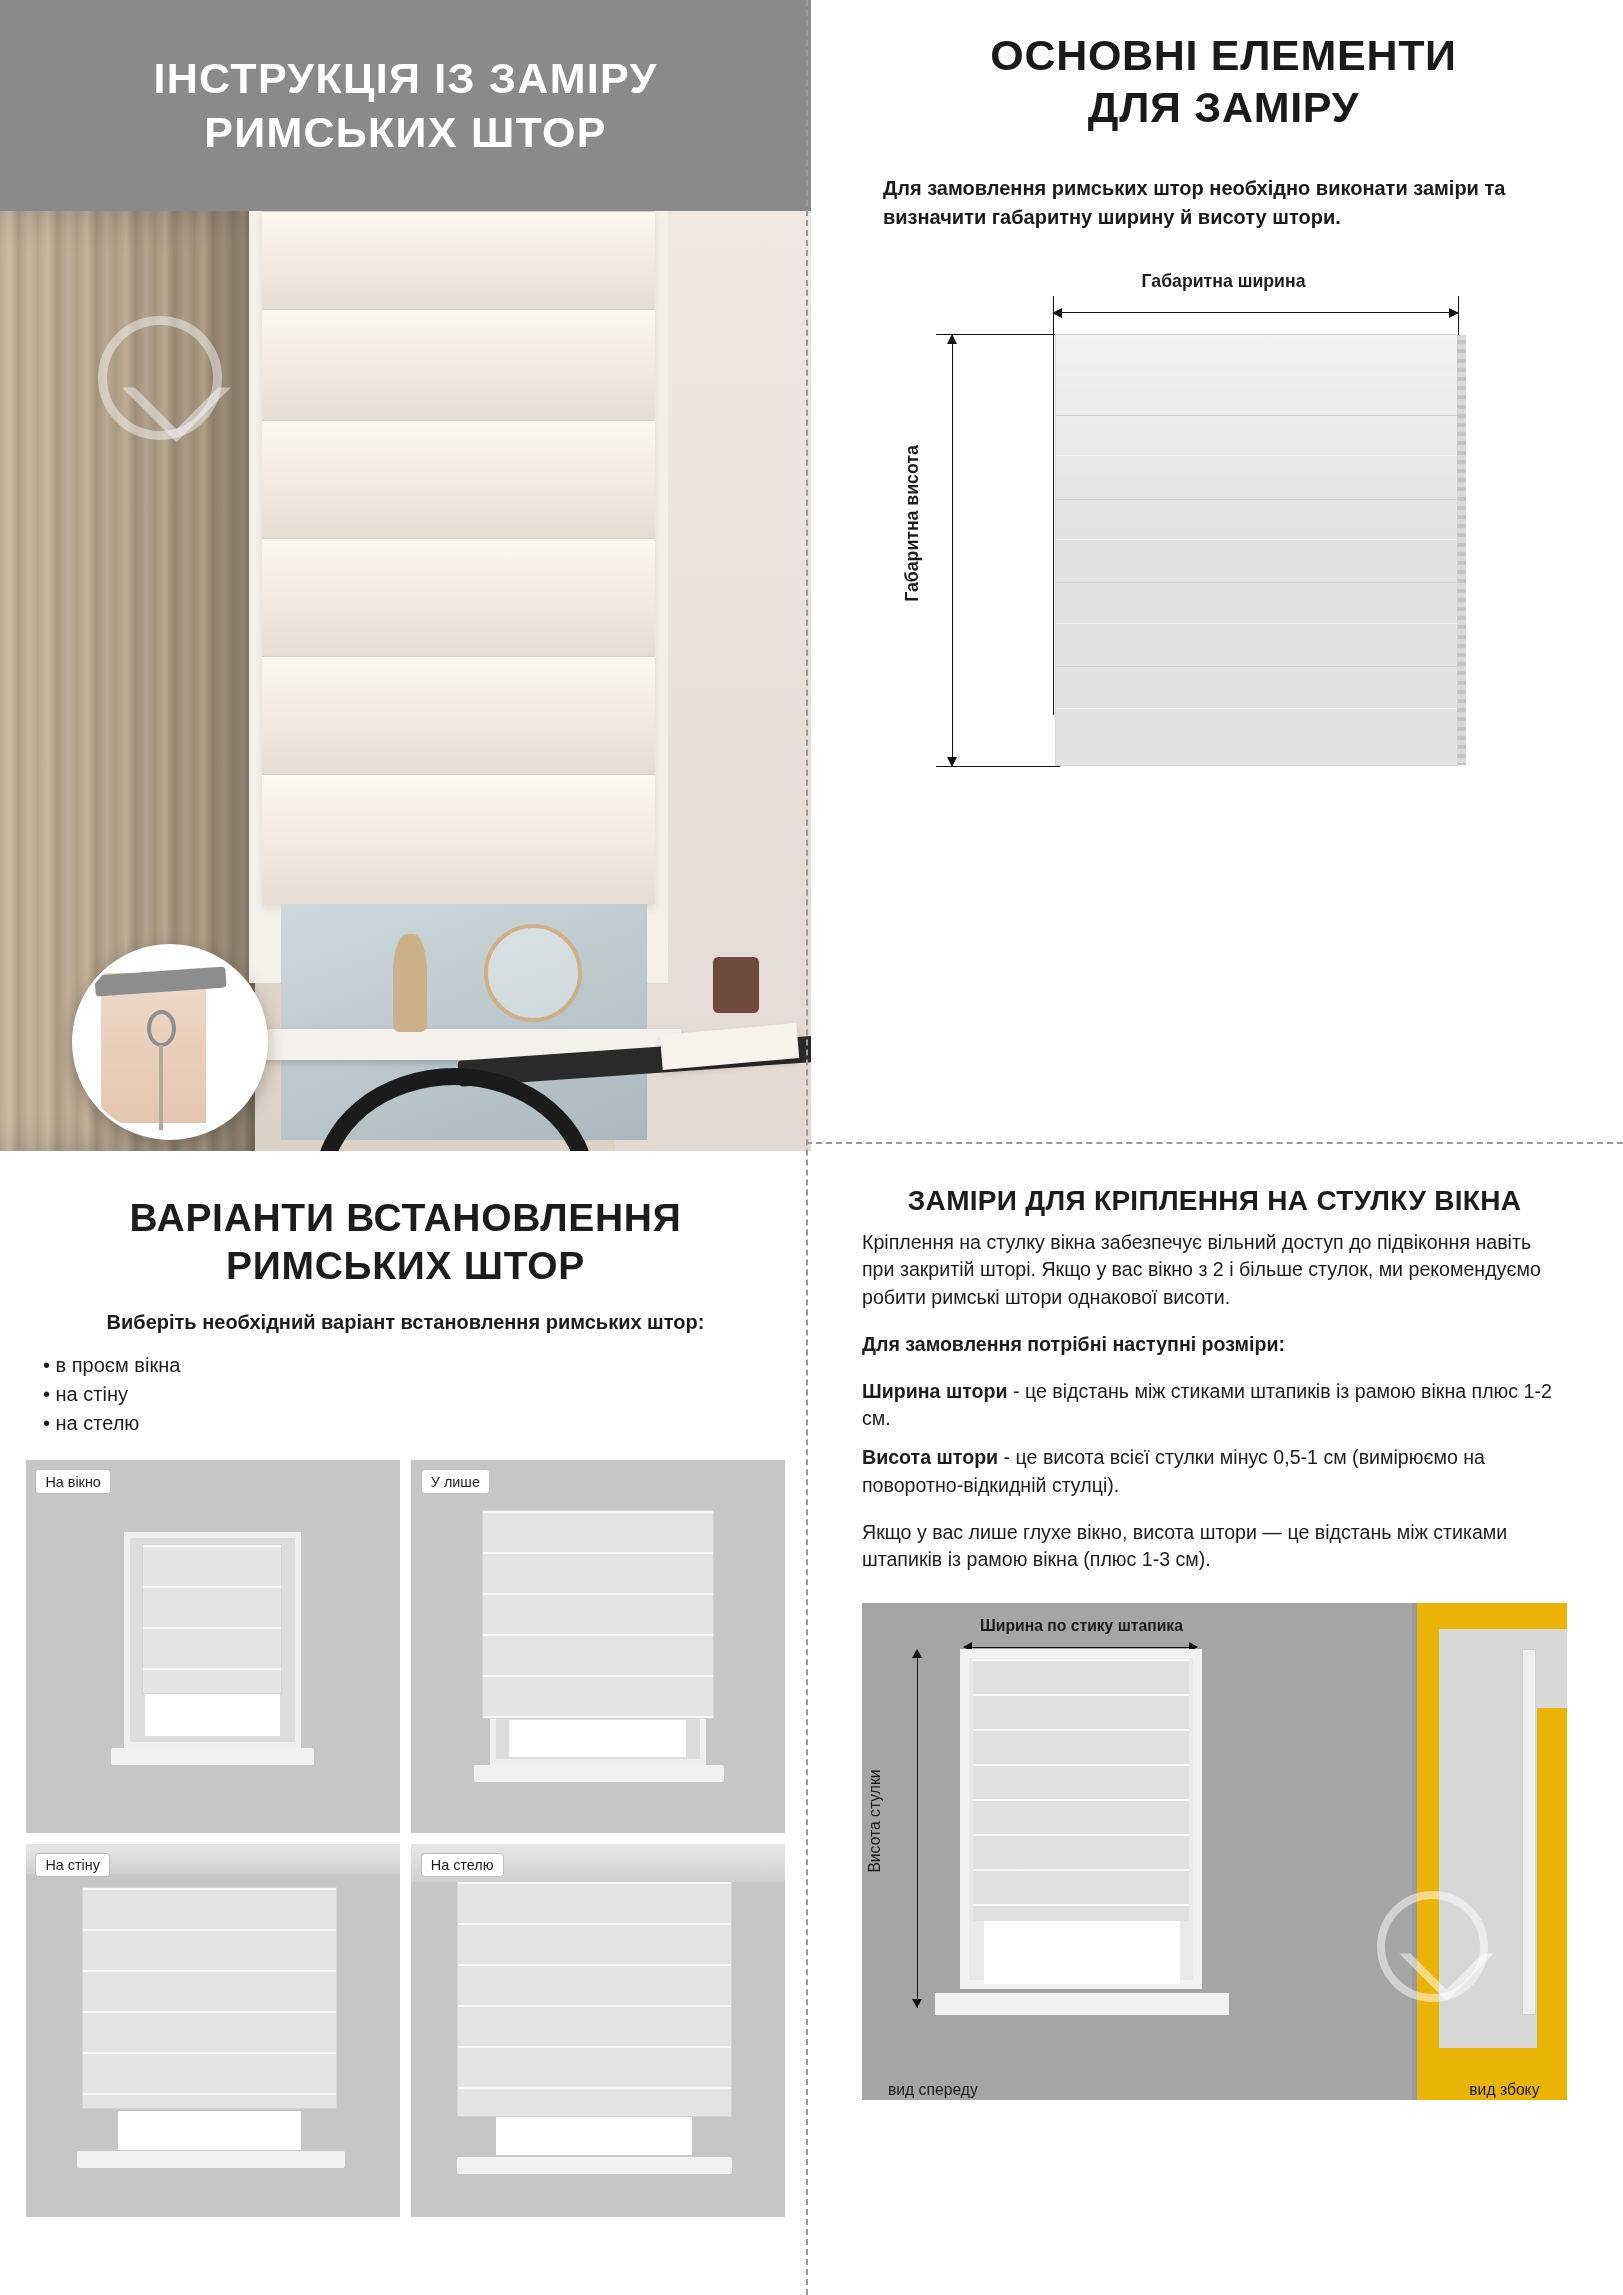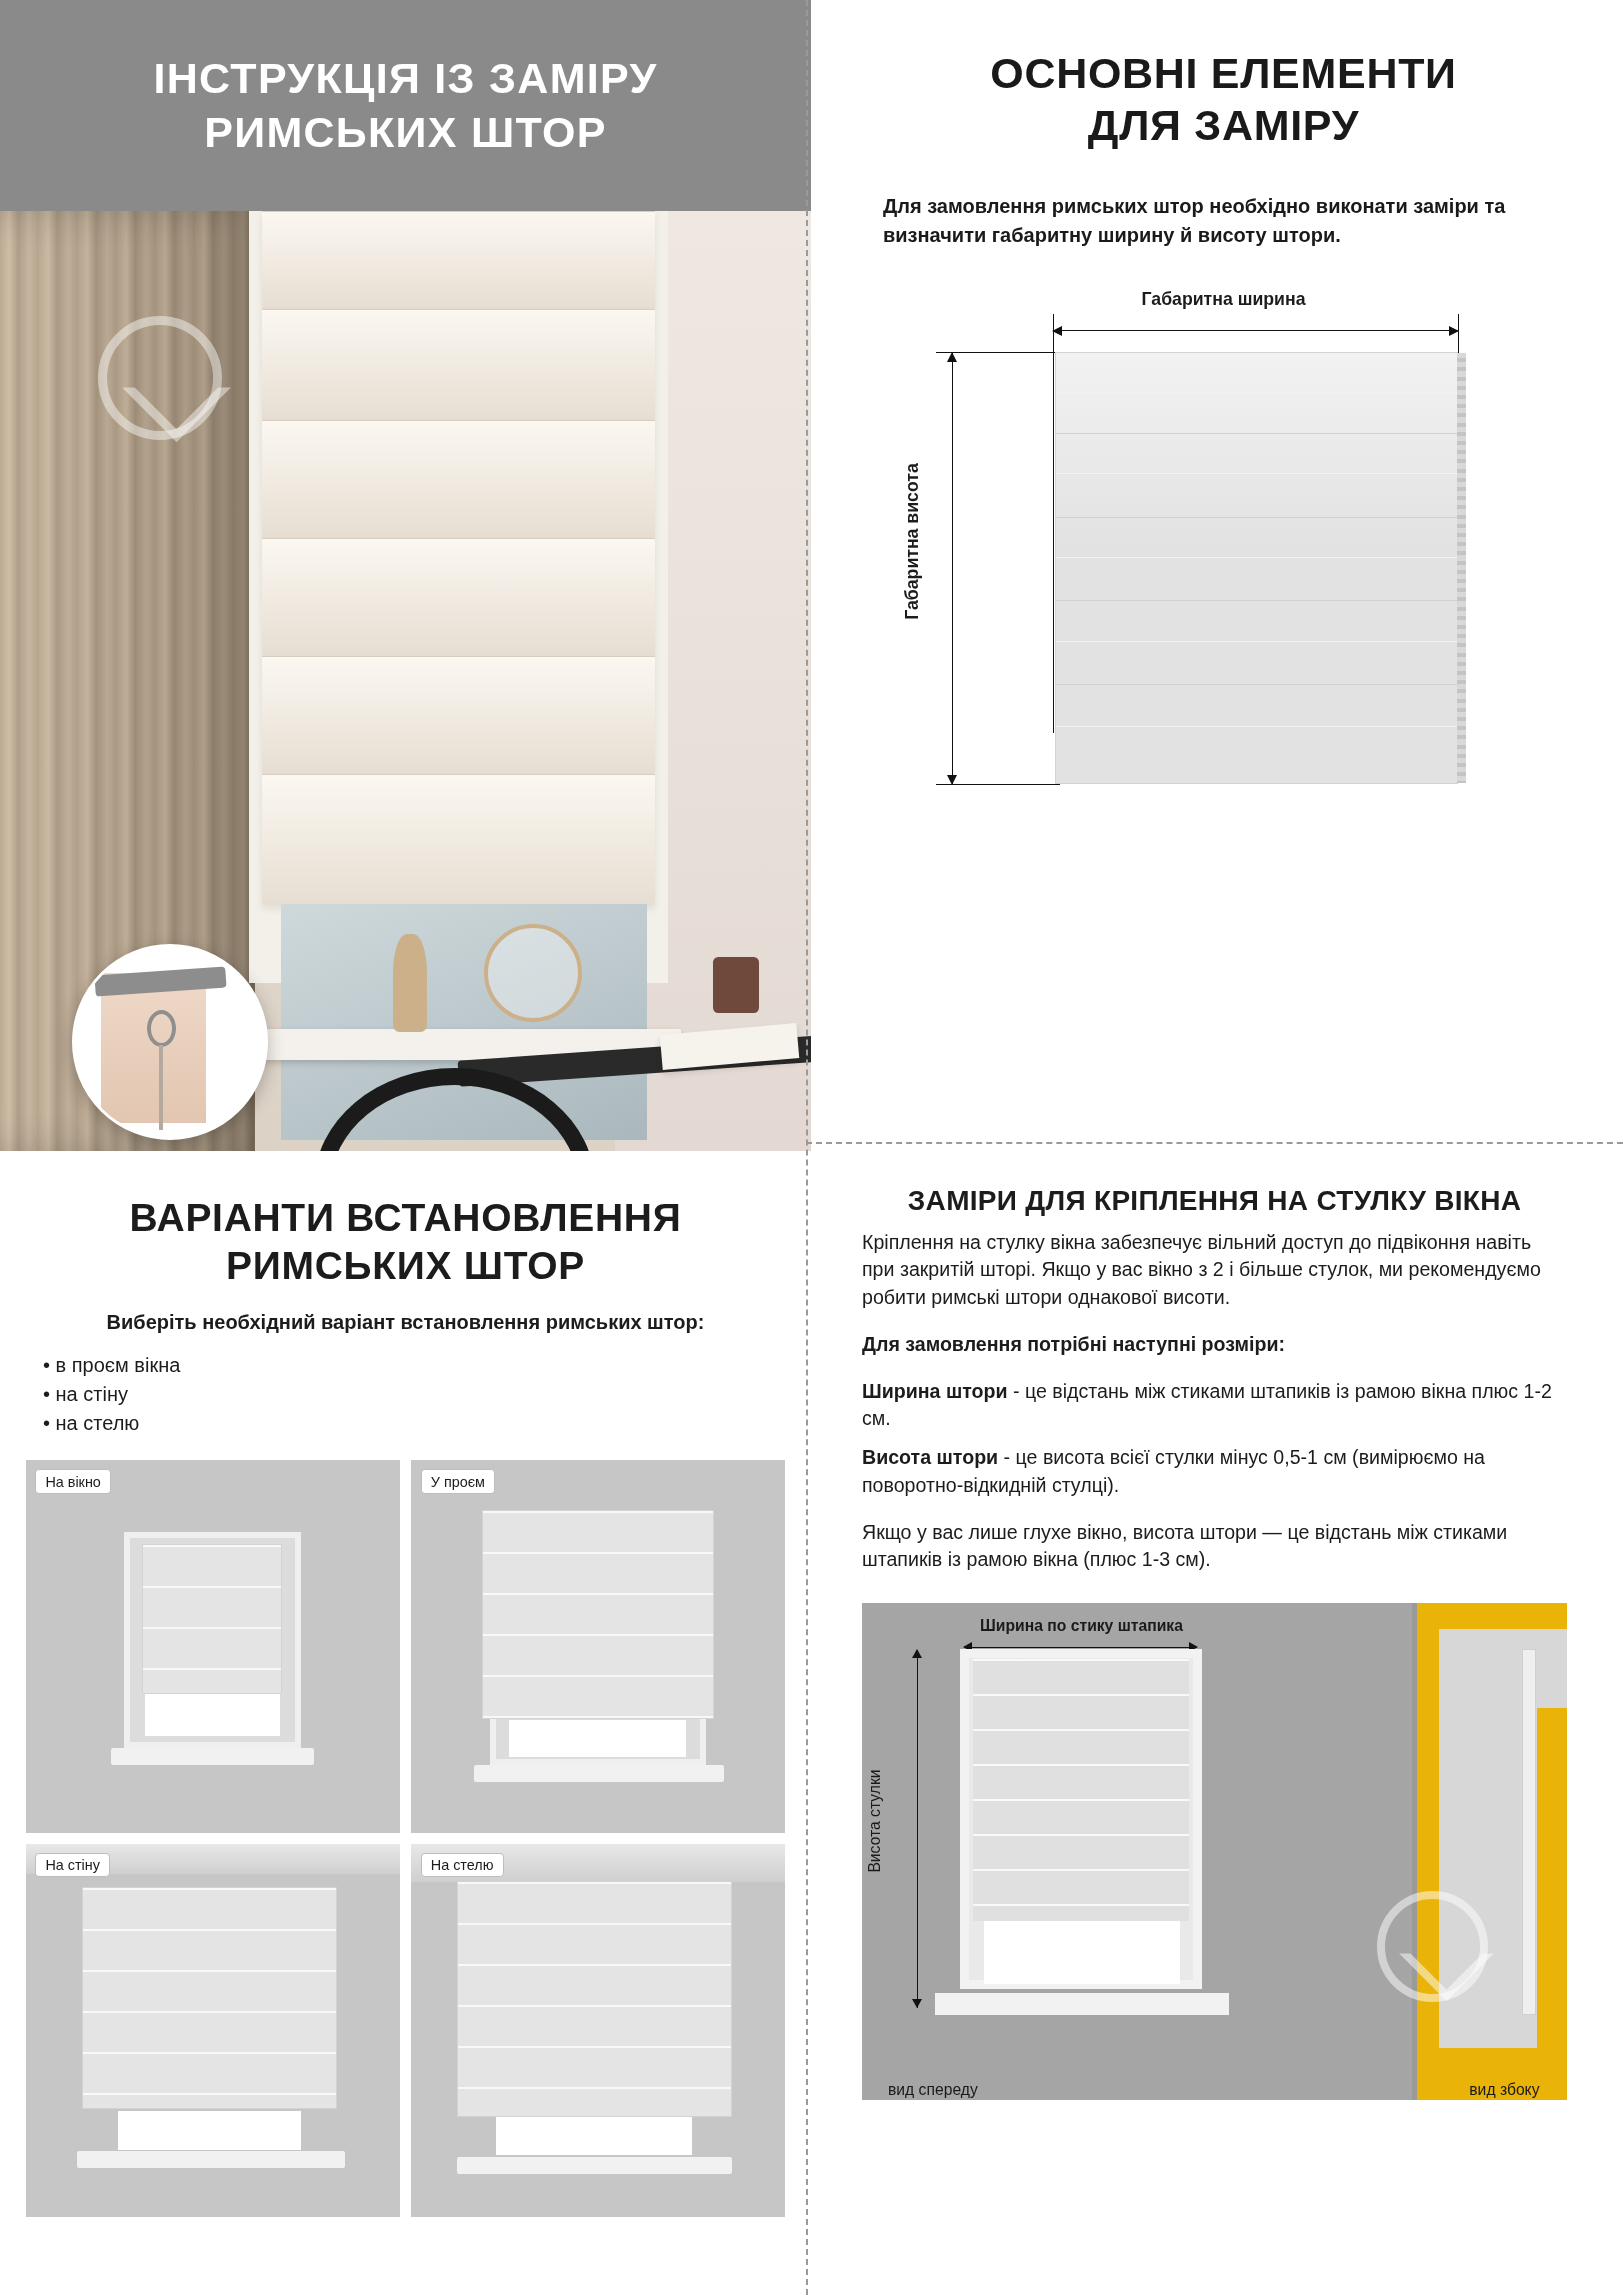--- a/index.html
+++ b/index.html
@@ -176,21 +176,21 @@
     z-index: 4;
   }
   .wm:after{
     content:""; position:absolute; left:31px; top:23.6px;
     width:59px; height:59px; border:9.2px solid rgba(255,255,255,.45);
     border-top-color: transparent; border-right-color: transparent;
     transform: rotate(-45deg);
   }
 
   
-  .q2 { position: relative; padding: 48px 59px 0 72px; }
+  .q2 { position: relative; padding: 30px 59px 0 72px; }
   .q2 h1 {
     margin: 0;
     text-align: center;
     font-size: 43px;
     line-height: 1.2;
     letter-spacing: 0.7px;
     font-weight: bold;
     color: #1a1a1a;
   }
   .q2 .intro {
@@ -485,21 +485,21 @@
       <div class="tile">
         <span class="tag">На вікно</span>
         <div class="wall"></div>
         <div class="win-outer" style="left:98px;top:72px;width:177px;height:216px;"></div>
         <div class="blind" style="left:116px;top:84px;width:140px;height:150px;"></div>
         <div class="glass2" style="left:119px;top:234px;width:135px;height:42px;"></div>
         <div class="win-sill" style="left:85px;top:288px;width:203px;"></div>
       </div>
 
       <div class="tile">
-        <span class="tag">У проєм</span>
+        <span class="tag">У лише</span>
         <div class="wall"></div>
         <div class="win-outer" style="left:79px;top:56px;width:216px;height:249px;"></div>
         <div class="blind" style="left:71px;top:50px;width:232px;height:209px;"></div>
         <div class="glass2" style="left:98px;top:260px;width:177px;height:37px;"></div>
         <div class="win-sill" style="left:63px;top:305px;width:250px;"></div>
       </div>
 
       <div class="tile">
         <span class="tag">На стіну</span>
         <div class="wall"></div>

